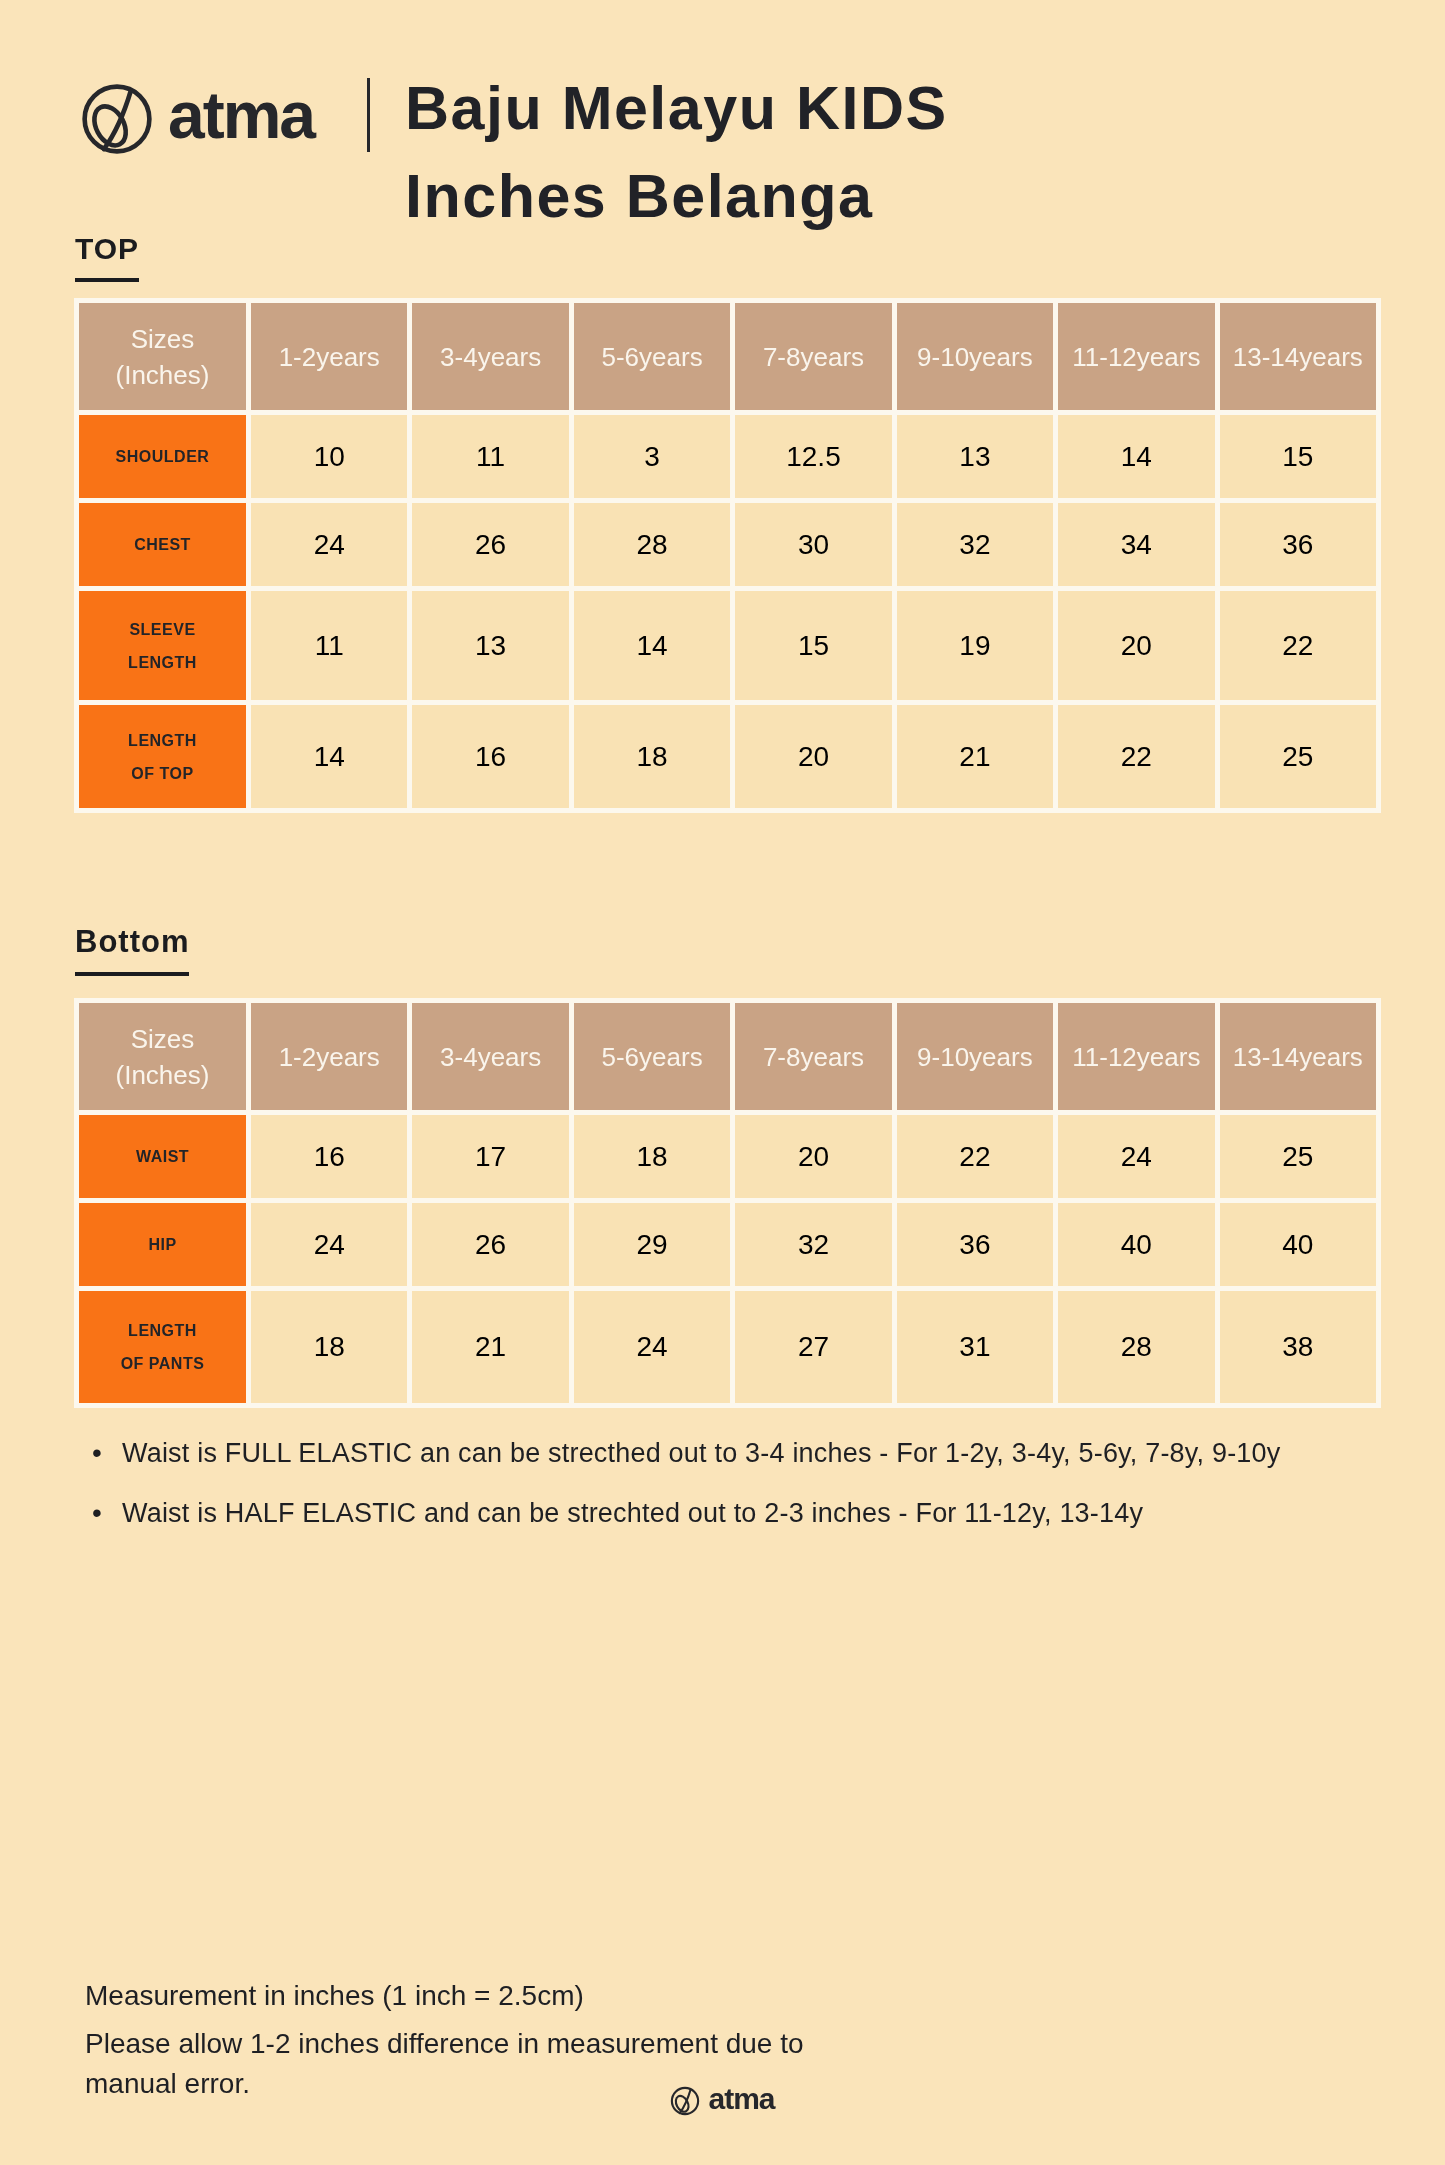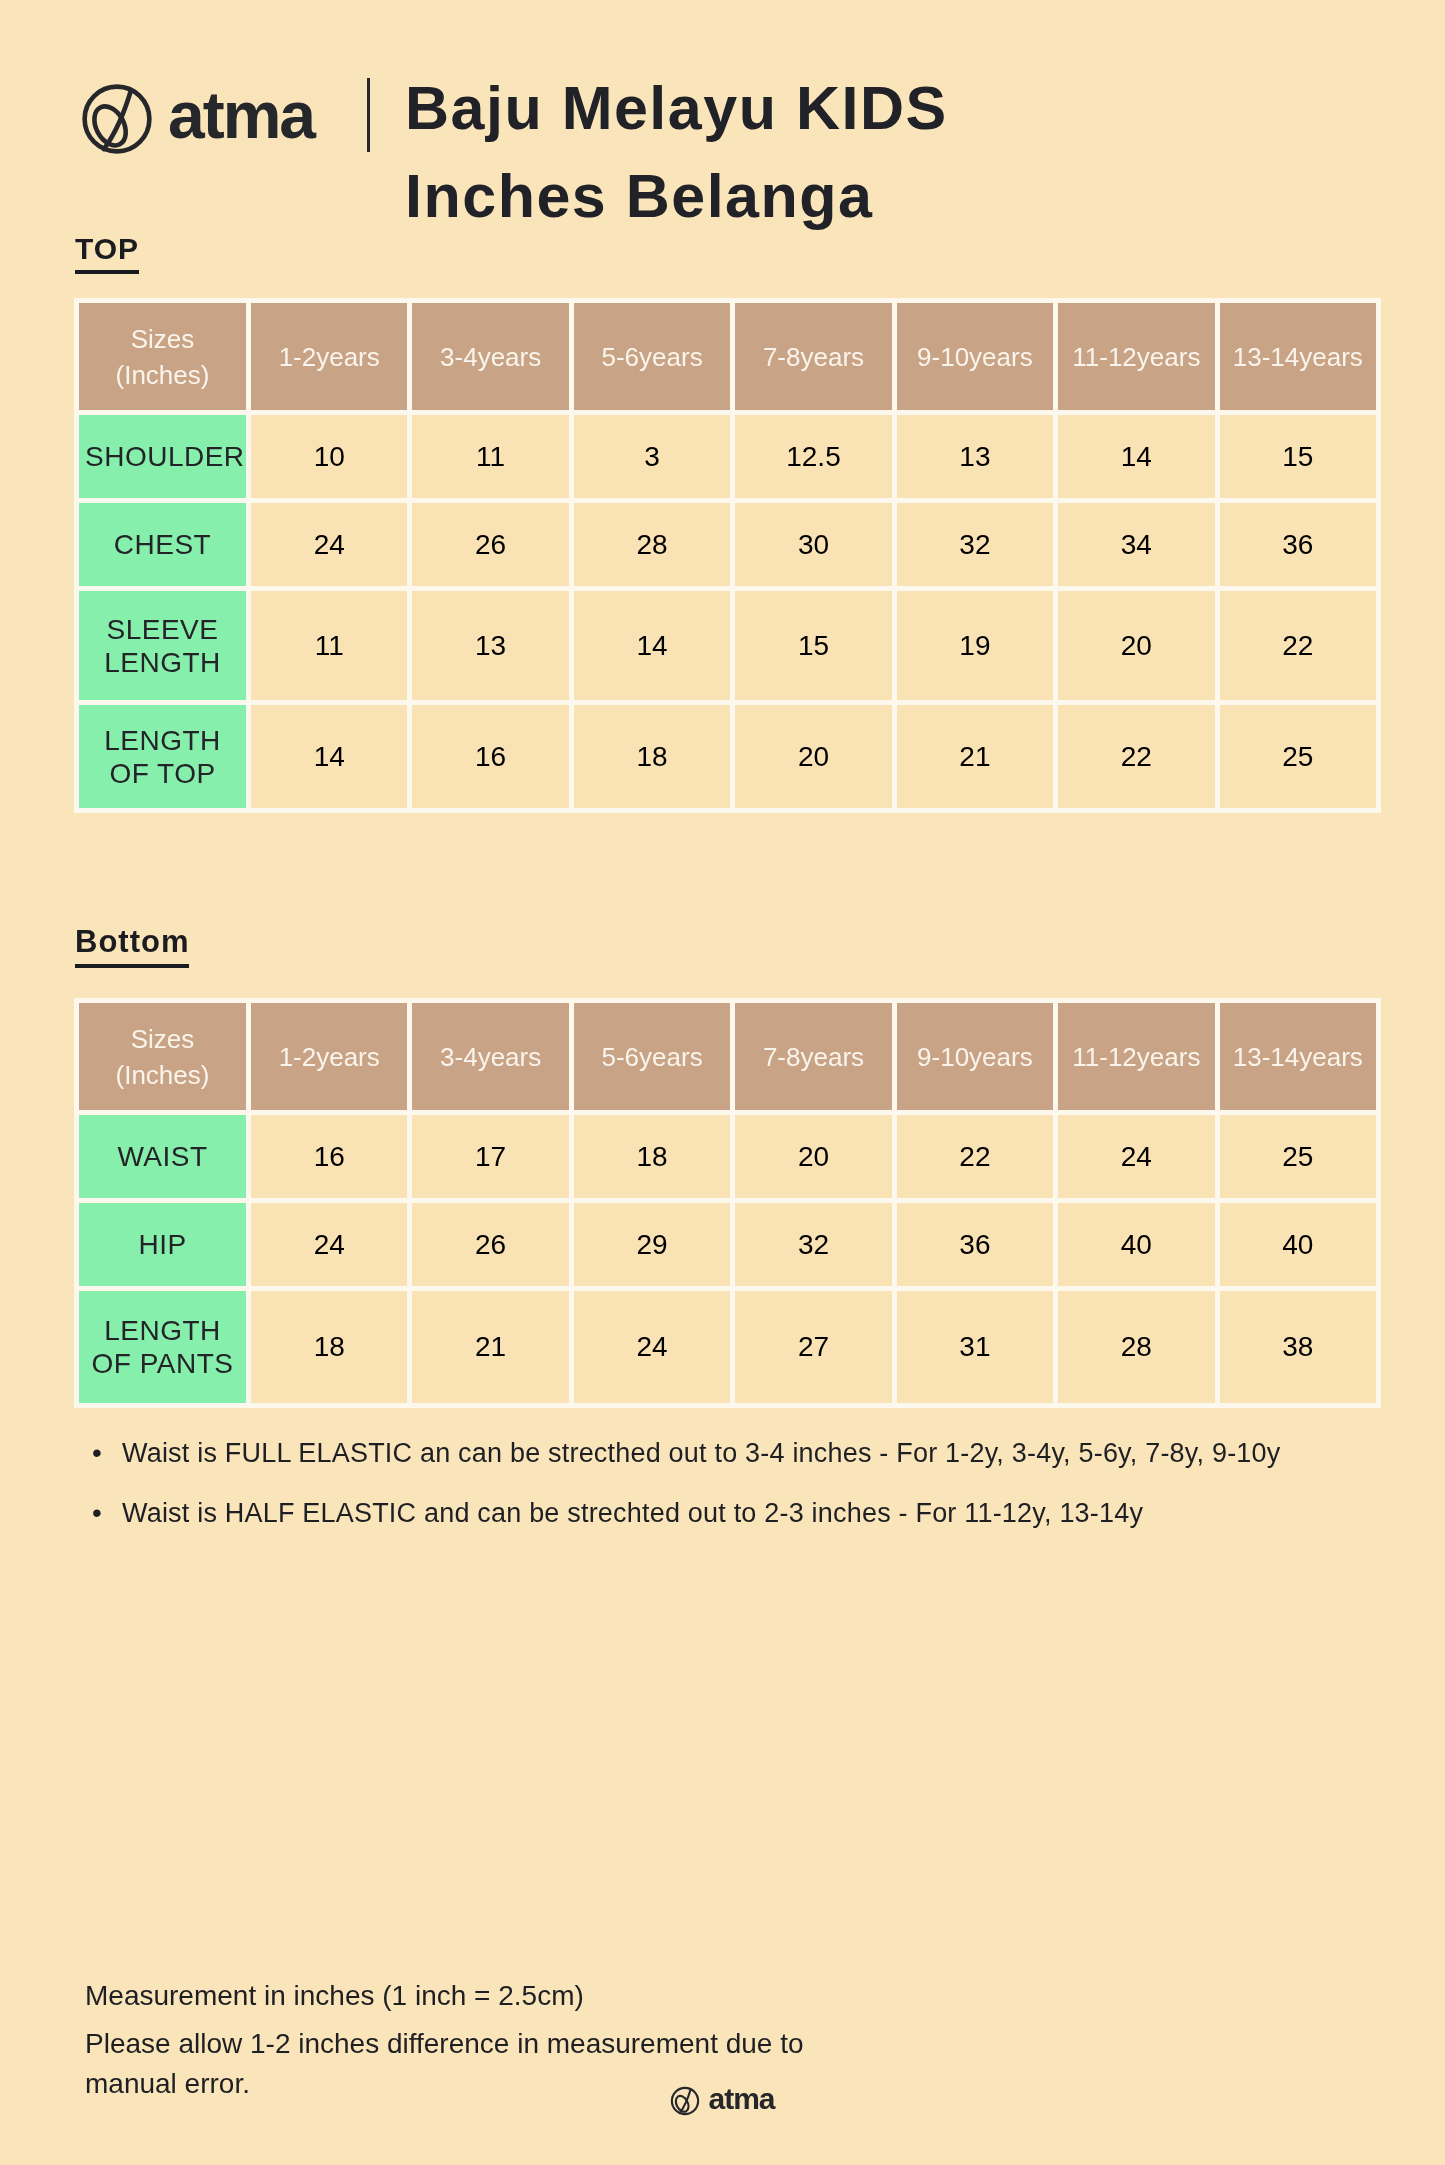--- a/index.html
+++ b/index.html
@@ -29,21 +29,21 @@
   .page-title{
     position:absolute;left:405px;top:64px;
     font-size:61px;line-height:88px;font-weight:600;
     letter-spacing:1.5px;color:#212227;
   }
   
   .sec-heading{
     position:absolute;
     font-weight:700;color:#1B1C1F;
     border-bottom:4px solid #1B1C1F;
-    padding-bottom:4px;letter-spacing:1px;
+    padding-bottom:12px;letter-spacing:1px;
   }
   .sec-heading.top{left:75px;top:232px;font-size:30px;}
   .sec-heading.bottom{left:75px;top:924px;font-size:31px;}
   
   table.size-table{
     position:absolute;left:74px;
     width:1307px;
     border-collapse:collapse;table-layout:fixed;
   }
   table.size-table.t1{top:298px;}
@@ -52,22 +52,22 @@
     border:5px solid #FCF8EE;
     text-align:center;vertical-align:middle;
     padding:0 6px;
   }
   .size-table thead th{
     background:#C9A385;color:#FAF5EC;
     font-weight:400;font-size:26px;line-height:36px;
   }
   .size-table th.corner{white-space:pre-line;text-align:center;}
   .size-table tbody th{
-    background:#86efac;color:#232428;
-    font-weight:400;font-size:28px;line-height:33px;
+    background:#f97316;color:#232428;
+    font-weight:700;font-size:16px;line-height:33px;
     letter-spacing:0.5px;white-space:pre-line;
   }
   .size-table tbody td{
     background:#F9E2B4;color:#000000;
     font-weight:400;font-size:28px;text-align:center;
   }
   .t1 tr.r-head{height:112px;}
   .t1 tr.r-shoulder{height:88px;}
   .t1 tr.r-chest{height:88px;}
   .t1 tr.r-sleeve{height:114px;}

